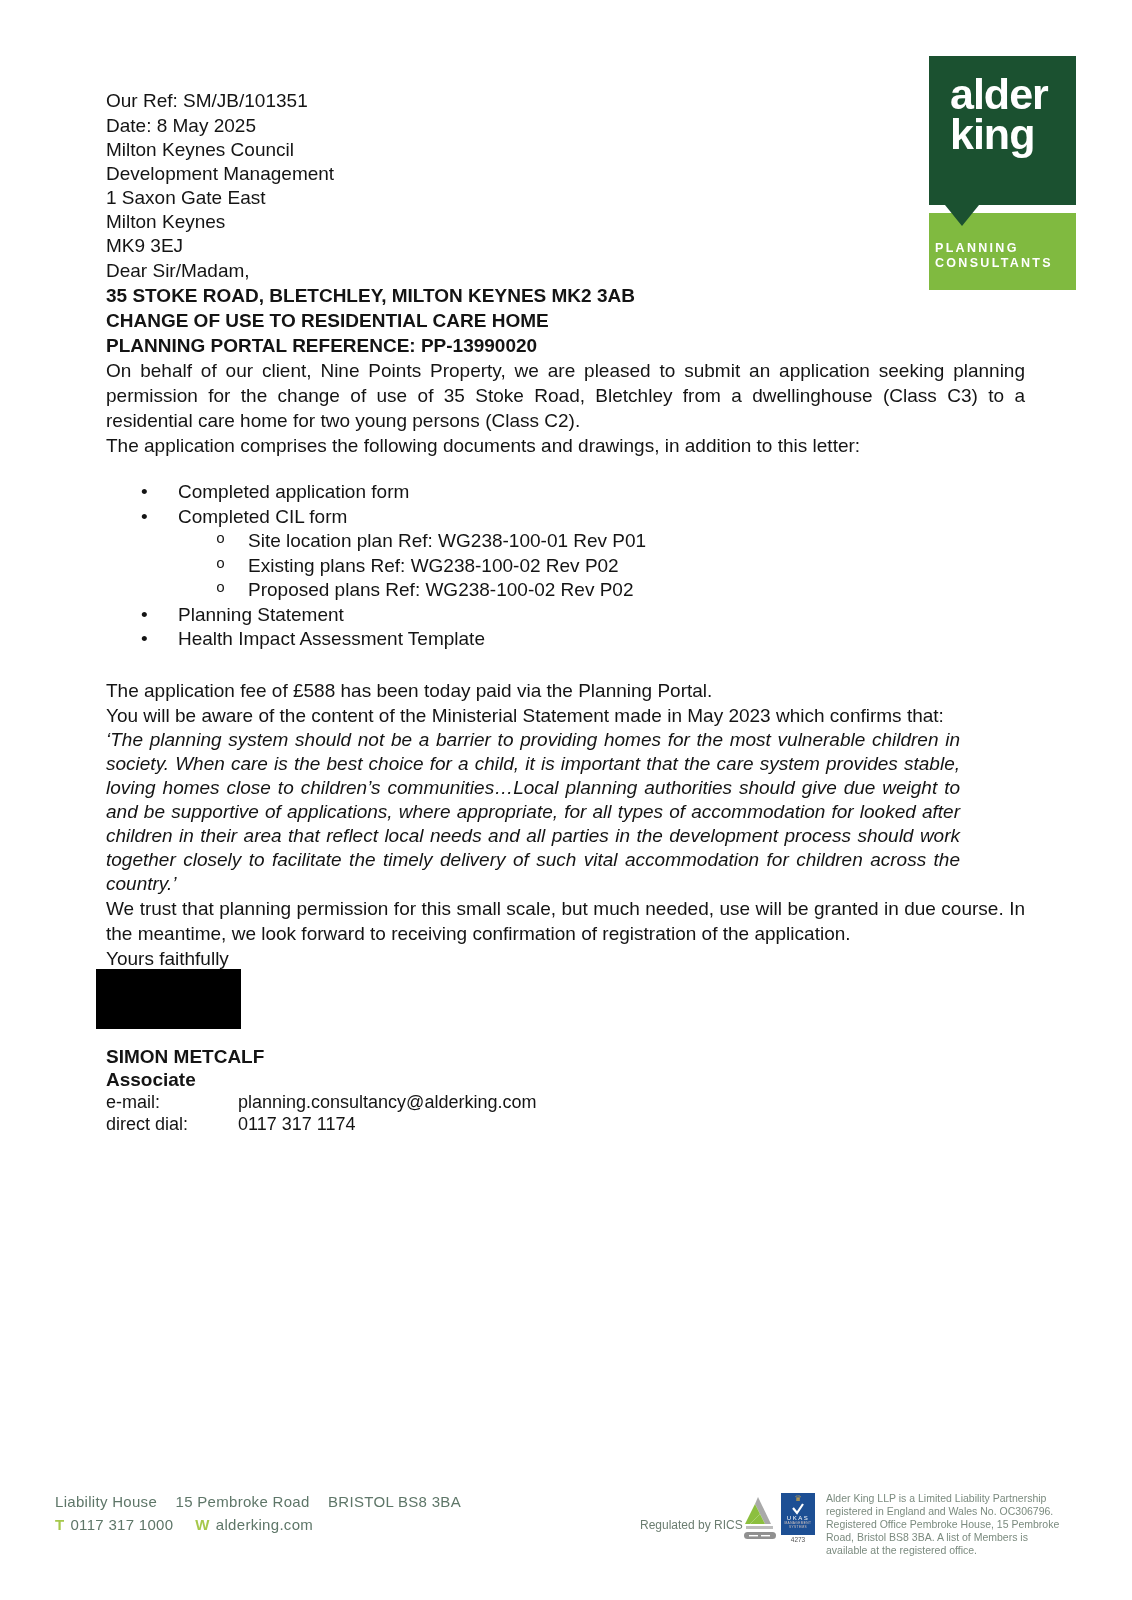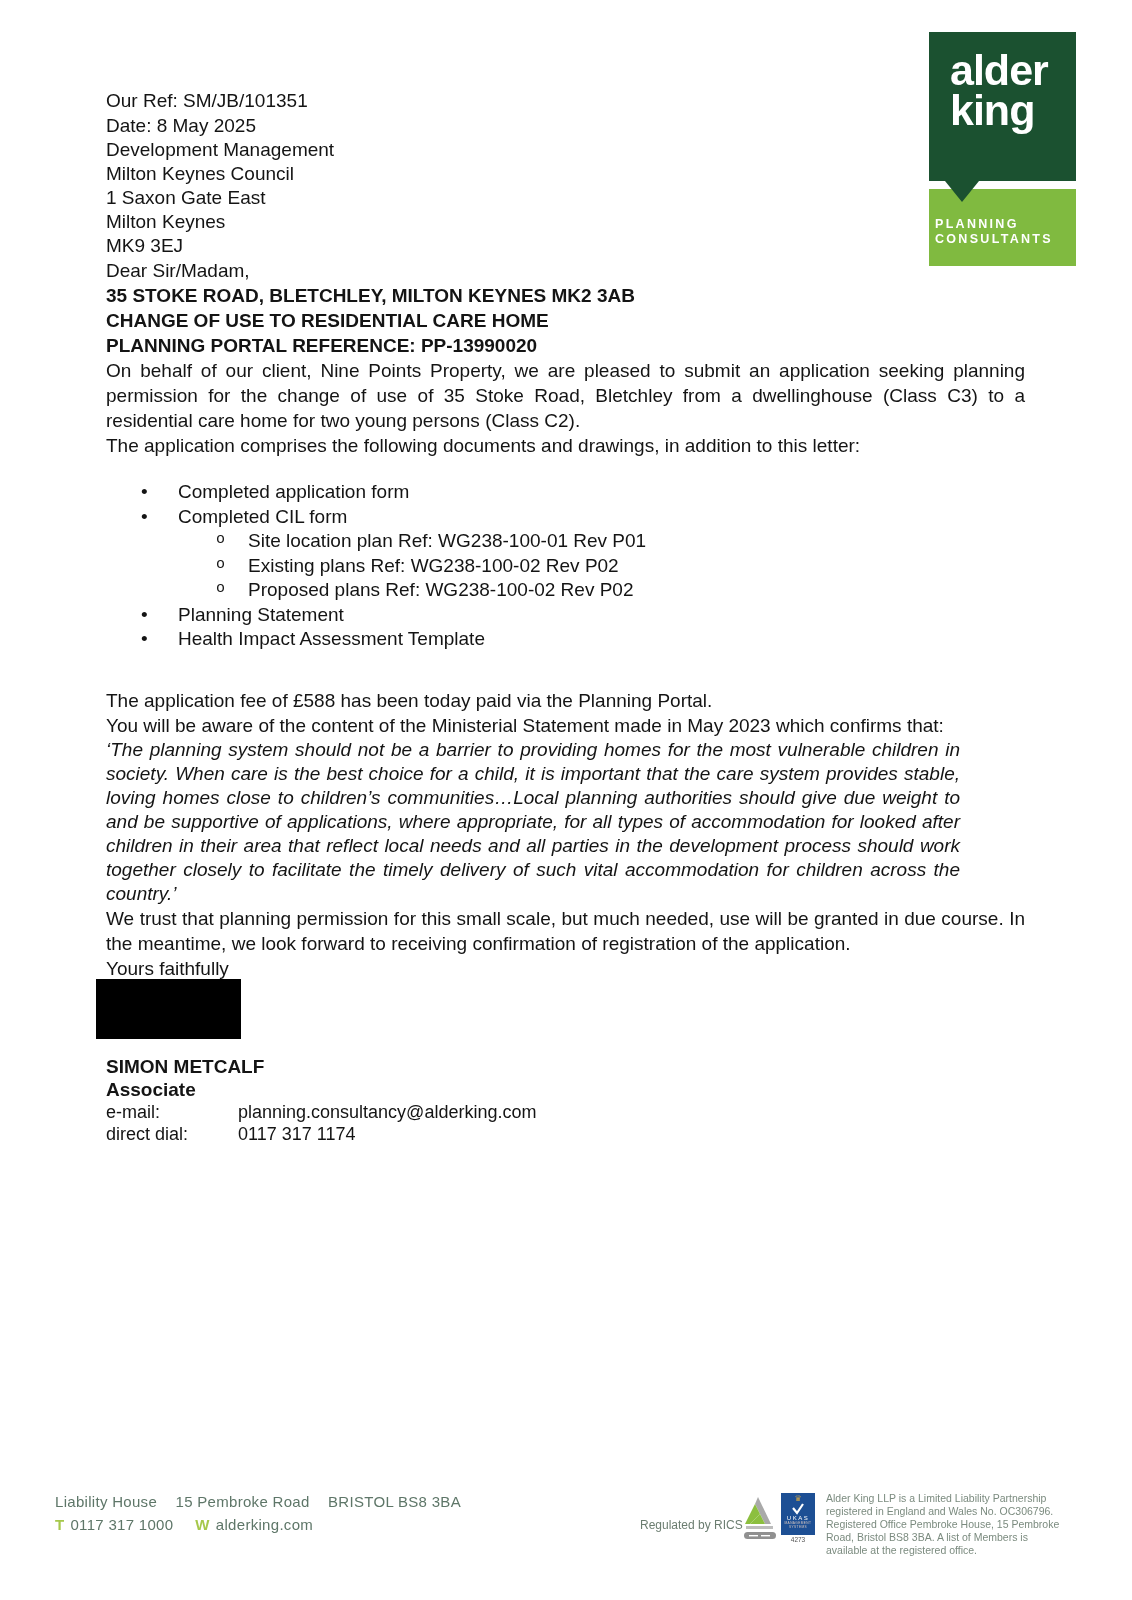--- a/index.html
+++ b/index.html
@@ -15,21 +15,21 @@
   .content p, .content div.block { margin:0; }
   .j { text-align:justify; }
 
   .ref-block { line-height:25px; }
   .recipient { margin-top:48px; line-height:24px; }
   .salutation { margin-top:54px; }
   .subject { margin-top:22px; font-weight:bold; line-height:25px; }
   .para-intro { margin-top:22px; height:75px; }
   .para-comprises { margin-top:25px; }
 
-  ul.doc-list { list-style:none; margin:22px 0 12px 0; padding:0;
+  ul.doc-list { list-style:none; margin:22px 0 2px 0; padding:0;
                 line-height:24.5px; height:196px; }
   ul.doc-list li { position:relative; }
   li.l1 { padding-left:72px; }
   li.l1::before { content:"\2022"; position:absolute; left:35px; top:0; }
   li.l2 { padding-left:142px; }
   li.l2::before { content:"o"; position:absolute; left:110px; top:-1px;
                   font-family:"Liberation Mono", monospace; font-size:15px; }
 
   .para-fee { margin-top:22px; }
   .para-ministerial { margin-top:27px; }
@@ -40,21 +40,21 @@
   .para-closing { margin-top:22px; height:50px; }
   .signoff { margin-top:20px; }
   .sig-redaction { margin-top:-2px; margin-left:-10px; width:145px; height:60px;
                    background:#000; }
   .sig-name { margin-top:16px; font-weight:bold; line-height:23px; }
   .sig-title { font-weight:bold; line-height:23px; }
   .contact { font-size:18px; line-height:22px; }
   .contact .lbl { display:inline-block; width:132px; }
 
   
-  .ak-logo { position:absolute; left:929px; top:32px; width:147px; }
+  .ak-logo { position:absolute; left:929px; top:56px; width:147px; }
   .ak-square { position:relative; width:147px; height:149px; background:#1b5130; z-index:2; }
   .ak-wordmark { position:absolute; left:21px; top:18px; color:#fff;
                  font-size:43px; line-height:40px; font-weight:bold; letter-spacing:-1px; }
   .ak-tail { position:absolute; left:16px; top:149px; width:0; height:0; z-index:3;
              border-left:17px solid transparent; border-right:17px solid transparent;
              border-top:21px solid #1b5130; }
   .ak-band { position:relative; margin-top:8px; width:147px; height:77px;
              background:#80ba40; box-sizing:border-box; padding:28px 0 0 6px; z-index:1; }
   .ak-tagline { color:#ffffff; font-weight:bold; font-size:12.5px; line-height:15px;
                 letter-spacing:2.3px; }
@@ -105,22 +105,22 @@
   </div>
 
   <div class="content">
 
     <div class="ref-block block">
       <div>Our Ref: SM/JB/101351</div>
       <div>Date: 8 May 2025</div>
     </div>
 
     <div class="recipient block">
+      <div>Milton Keynes Council</div>
       <div>Development Management</div>
-      <div>Milton Keynes Council</div>
       <div>1 Saxon Gate East</div>
       <div>Milton Keynes</div>
       <div>MK9 3EJ</div>
     </div>
 
     <p class="salutation">Dear Sir/Madam,</p>
 
     <div class="subject block">
       <div>35 STOKE ROAD, BLETCHLEY, MILTON KEYNES MK2 3AB</div>
       <div>CHANGE OF USE TO RESIDENTIAL CARE HOME</div>

